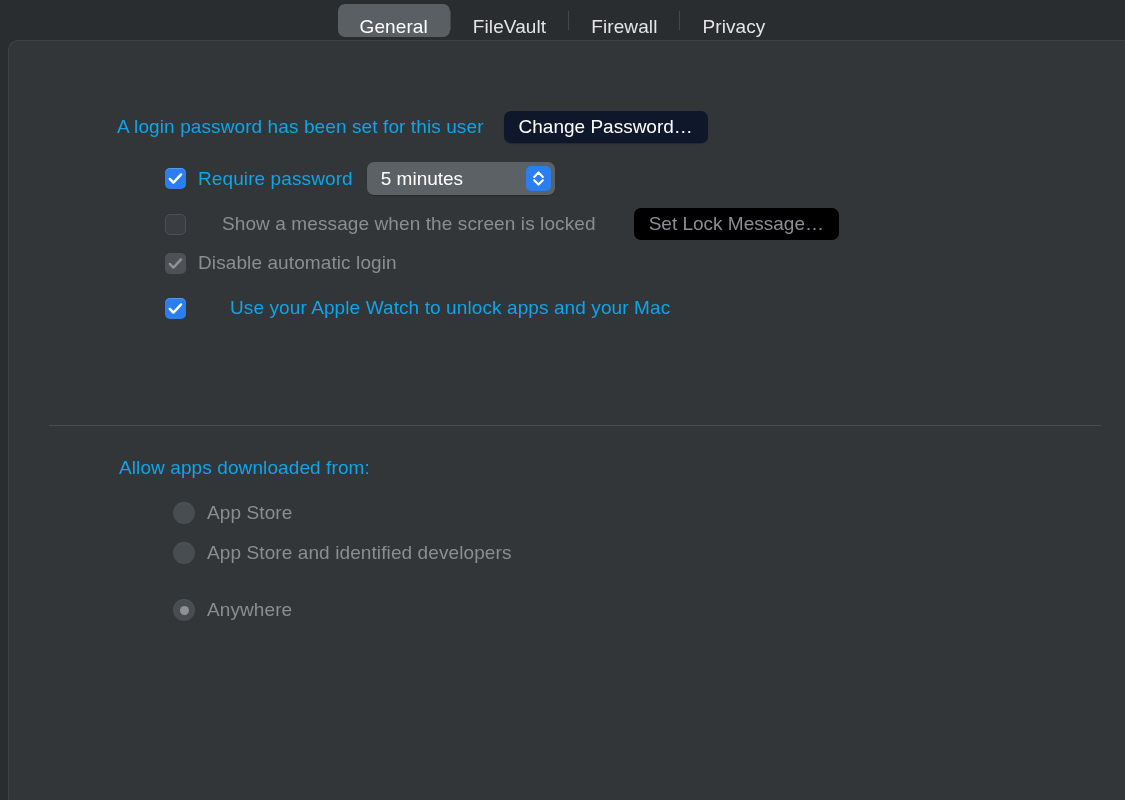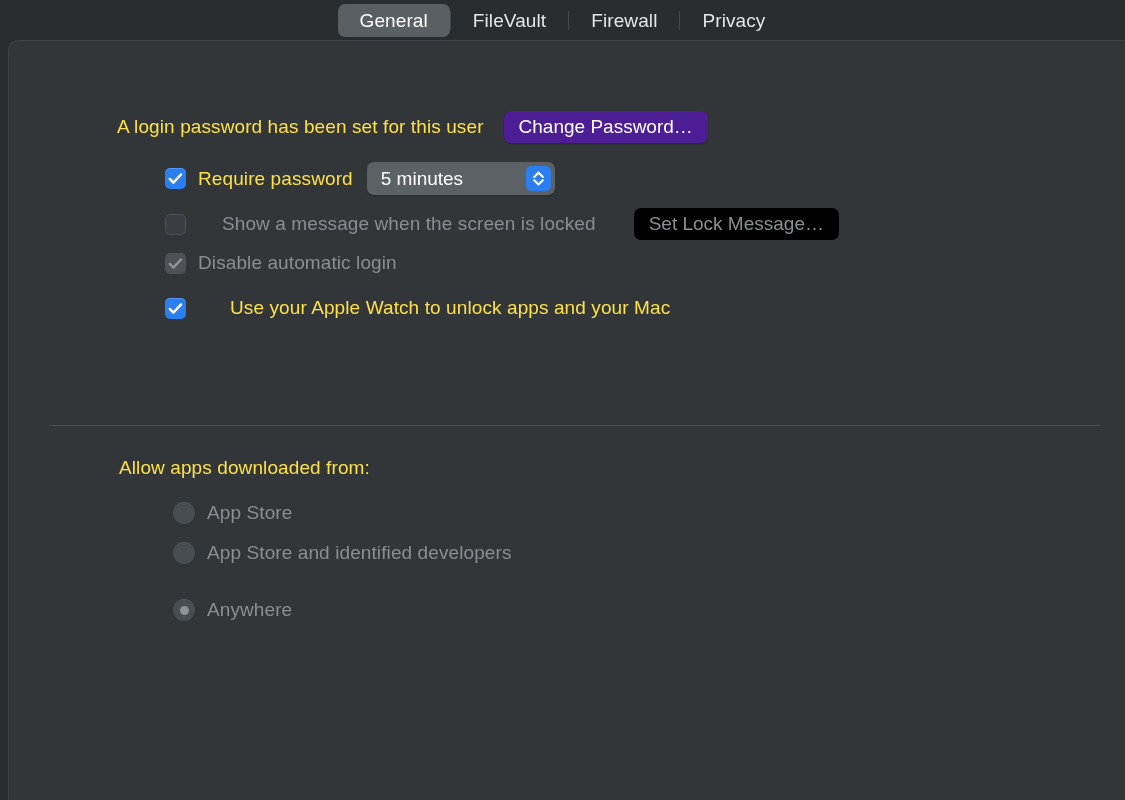--- a/index.html
+++ b/index.html
@@ -30,23 +30,22 @@
     display: flex;
     align-items: stretch;
     height: 33px;
     border-radius: 7px;
     overflow: visible;
   }
 
   .tab {
     position: relative;
     display: flex;
-    align-items: center;
     justify-content: center;
-    padding: 0 22px;
+    padding: 12px 22px;
     font-size: 19px;
     color: #e3e5e6;
     border-radius: 7px;
     letter-spacing: 0.1px;
     white-space: nowrap;
   }
 
   .tab.selected {
     background: #5a5f63;
     color: #ffffff;
@@ -72,35 +71,35 @@
 
   
   .row {
     position: absolute;
     display: flex;
     align-items: center;
   }
 
   .lbl {
     font-size: 19px;
-    color: #fde047;
+    color: #0ea5e9;
     white-space: nowrap;
     letter-spacing: 0.1px;
   }
 
   .lbl.dim { color: #8a8e92; }
 
   
   .btn {
     height: 32px;
     padding: 0 15px;
     display: inline-flex;
     align-items: center;
     justify-content: center;
-    background: #4c1d95;
+    background: #0f172a;
     border: none;
     border-radius: 7px;
     color: #ffffff;
     font-family: "Liberation Sans", sans-serif;
     font-size: 19px;
     white-space: nowrap;
     box-shadow: 0 1px 1px rgba(0,0,0,0.22);
   }
 
   .btn.disabled {

